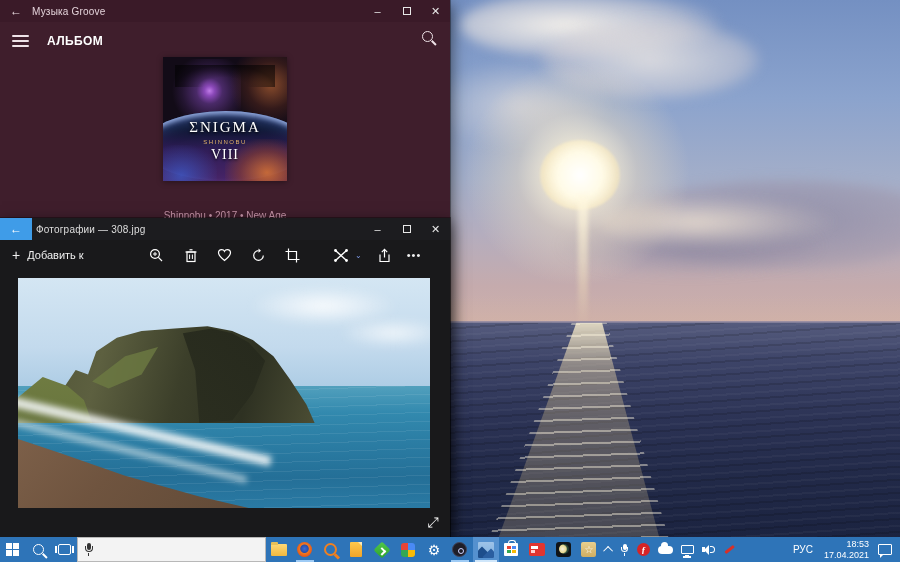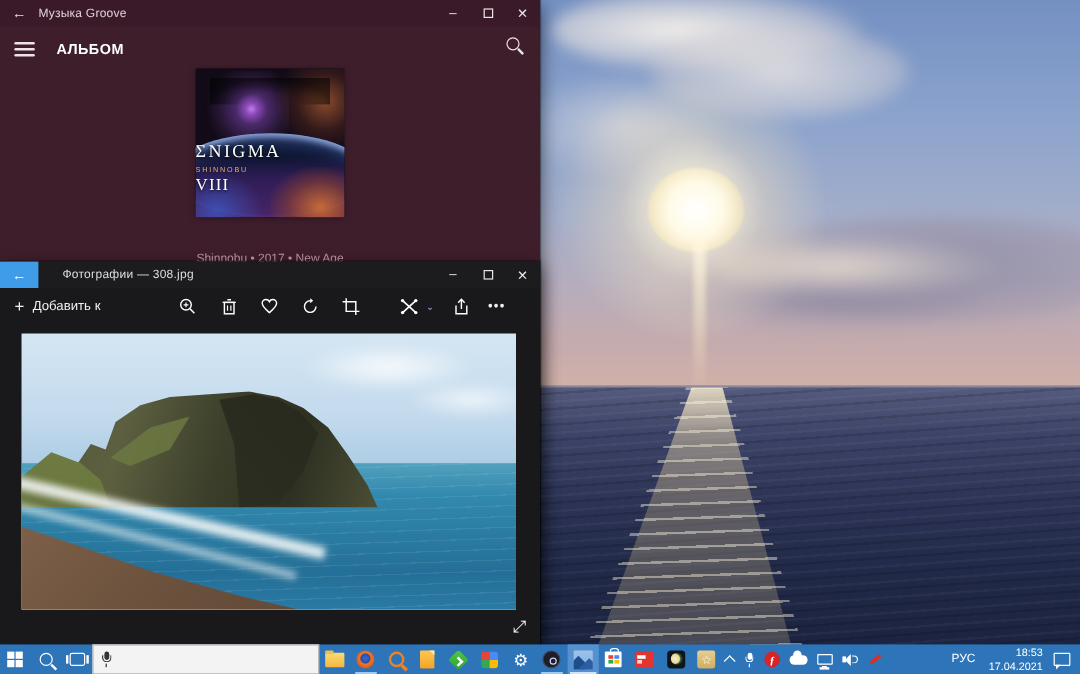--- a/index.html
+++ b/index.html
@@ -65,33 +65,33 @@
   .cov-brow { position:absolute; left:12px; top:8px; width:100px; height:22px;
     background:radial-gradient(ellipse at 50% 100%, #00000000 30%, #00000088 70%); }
   .cov-earth { position:absolute; left:-20px; top:54px; width:165px; height:70px; border-radius:50%;
     background:#0d1530; box-shadow:inset 0 3px 5px #93aade, inset 0 8px 14px #3c5596aa; }
   .cov-nebula { position:absolute; left:0; bottom:0; width:124px; height:52px;
     background:linear-gradient(180deg, transparent 0%, #3c2066bb 40%, #6f2f8c99 100%); }
   .cov-neb-orange { position:absolute; right:-8px; bottom:-6px; width:70px; height:48px;
     background:radial-gradient(ellipse at 60% 70%, #e57a2ecc 0%, #a5481f77 45%, transparent 75%); }
   .cov-neb-blue { position:absolute; left:-6px; bottom:-8px; width:60px; height:44px;
     background:radial-gradient(ellipse at 40% 70%, #3a63d8aa 0%, transparent 75%); }
-  .cov-text { position:absolute; width:100%; text-align:left; color:#fff; font-family:"Liberation Serif", serif; }
+  .cov-text { position:absolute; width:100%; text-align:center; color:#fff; font-family:"Liberation Serif", serif; }
   .cov-main { top:62px; font-size:15px; letter-spacing:2px; text-shadow:0 1px 3px #000; }
   .cov-artist { top:82px; font-size:6px; color:#e0b068; letter-spacing:1.5px; font-family:"Liberation Sans", sans-serif; }
   .cov-number { top:90px; font-size:14px; letter-spacing:1px; text-shadow:0 1px 3px #000; }
 
   .album-title { position:absolute; top:189px; width:450px; text-align:center; color:#ffffff; font-size:16px; font-weight:400; }
   .album-meta { position:absolute; top:210px; width:450px; text-align:center; color:#c countries; color:#c795a9; font-size:10px; }
 
   
   .photos { top:218px; height:319px; background:#19191b; z-index:3; }
   .photos .titlebar { background:#1c1c1f; color:#dedede; }
   .photos-back { width:32px; height:22px; background:#3f9ce8; color:#fff; font-size:12px; display:flex; align-items:center; justify-content:center; }
-  .photos .t-title { margin-left:20px; }
+  .photos .t-title { margin-left:4px; }
   .ph-toolbar { height:30px; display:flex; align-items:center; position:relative; color:#f0f0f0; }
   .addto { display:flex; align-items:center; gap:7px; margin-left:12px; font-size:11px; color:#f0f0f0; }
   .addto .plus { font-size:14px; font-weight:400; }
   .ph-tools { position:absolute; left:148px; top:0; height:30px; display:flex; align-items:center; gap:17px; }
   .ph-tools2 { position:absolute; left:332px; top:0; height:30px; display:flex; align-items:center; gap:14px; }
   .tool { width:17px; height:17px; display:flex; align-items:center; justify-content:center; }
   .tool svg { display:block; }
   .chev-down { color:#7f9be8; font-size:8px; margin-left:-8px; }
   .ellipsis { color:#f0f0f0; font-size:11px; letter-spacing:1px; margin-right:10px; }
 

